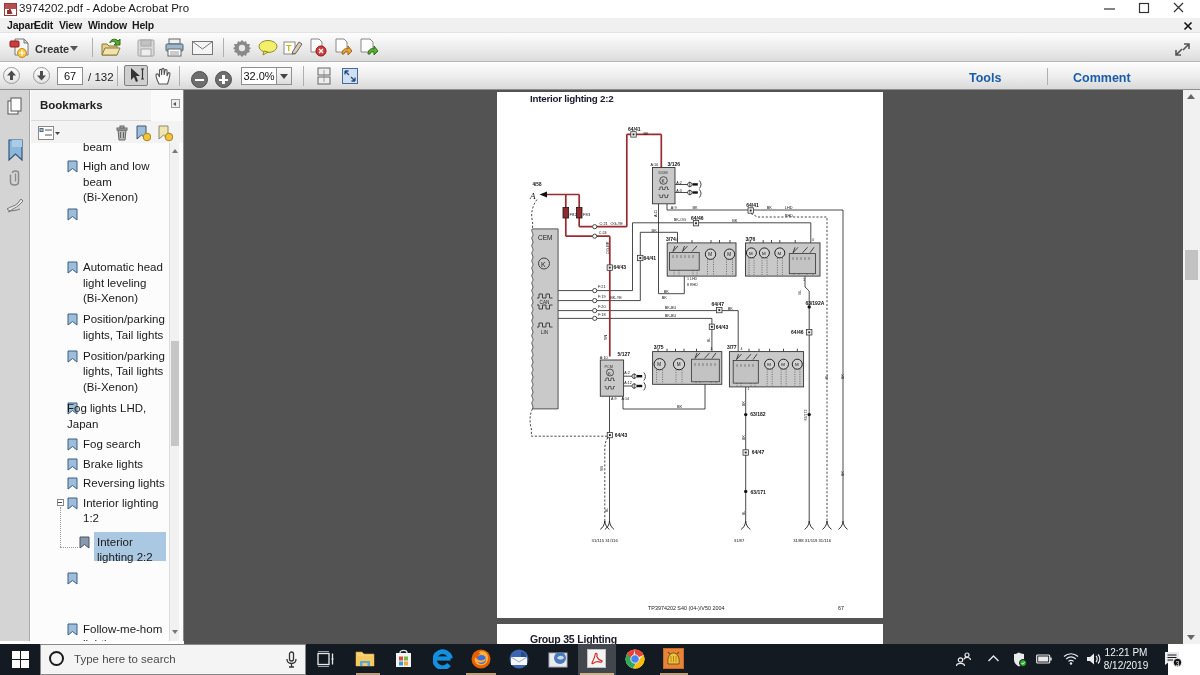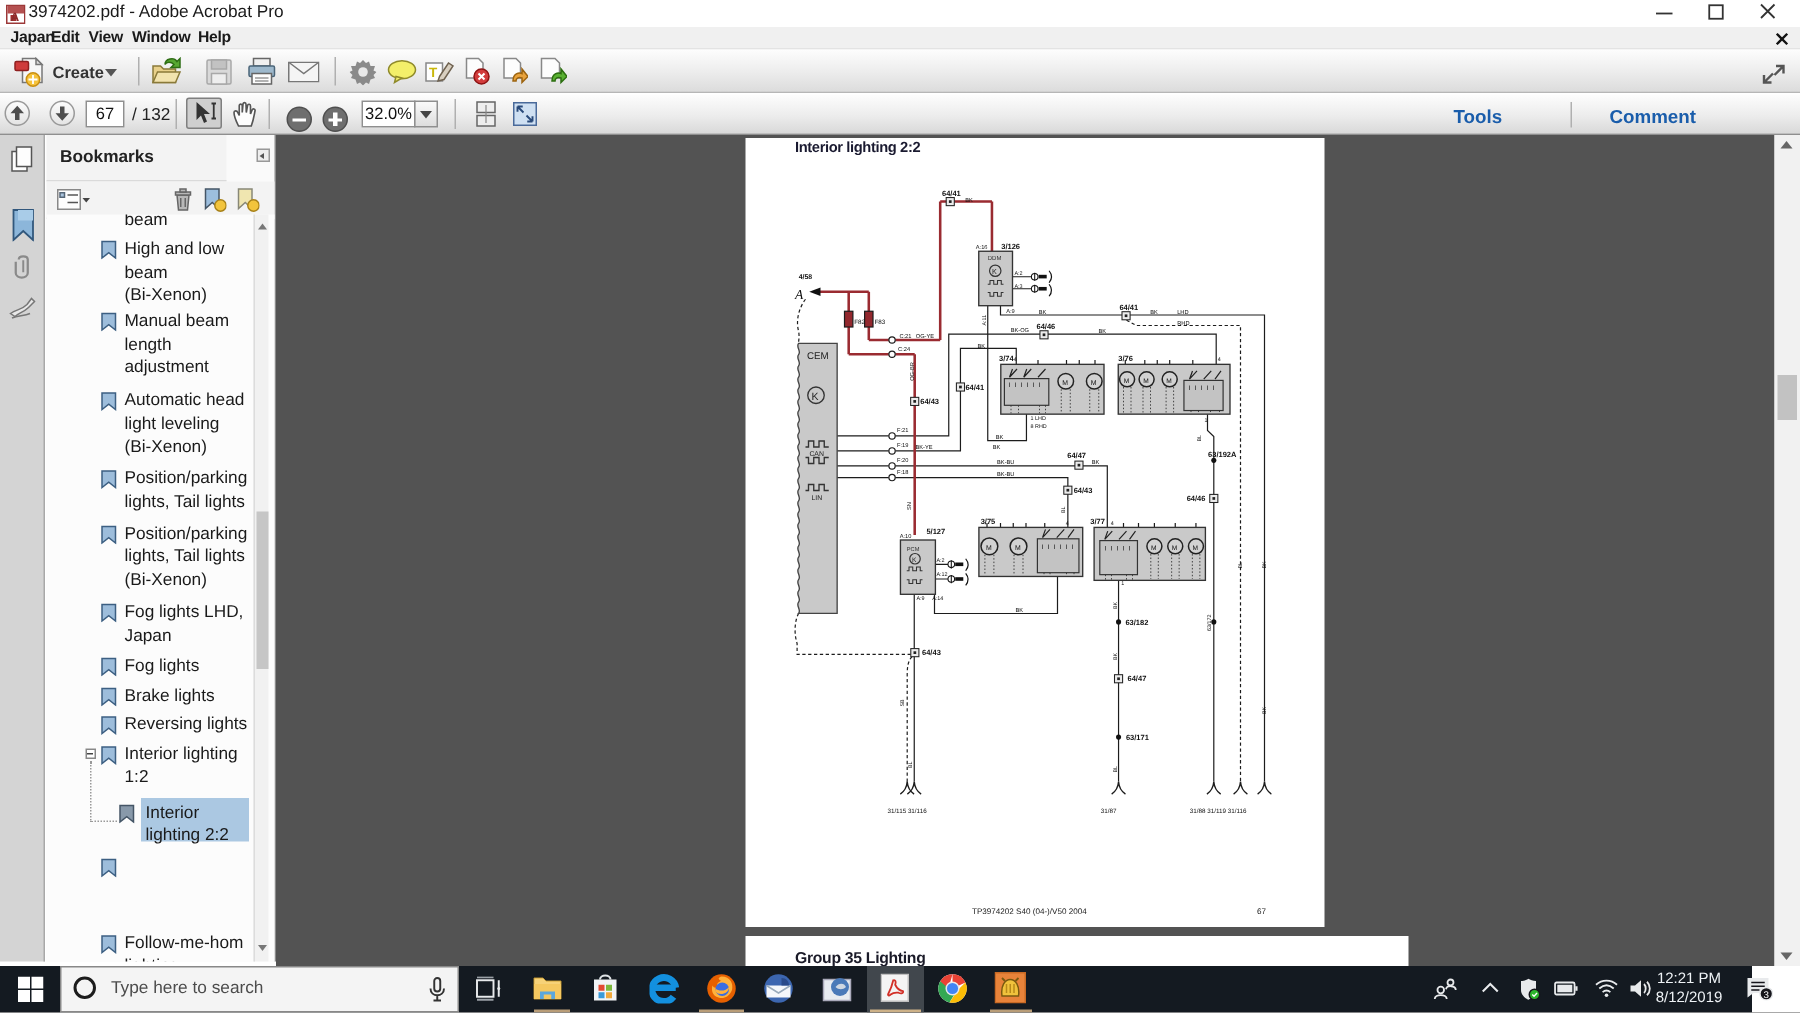--- a/index.html
+++ b/index.html
@@ -24,21 +24,21 @@
 #bmpanel{position:absolute;left:31px;top:90px;width:153px;height:551px;background:#fafafa;border-right:1px solid #8a8a8a;}
 #bmheader{position:absolute;left:0;top:0;width:120px;height:31px;background:#f3f3f3;border-bottom:1px solid #dadada;padding-left:40px;}
 #bmtools{position:absolute;left:0;top:31px;width:152px;height:25px;background:#f3f3f3;border-bottom:1px solid #dadada;}
 #bmlist{position:absolute;left:0;top:53px;width:152px;height:498px;background:#fcfcfc;overflow:hidden;}
 .bment{position:absolute;font-size:11.5px;color:#1a1a1a;line-height:15.7px;white-space:nowrap;}
 .bmicon{position:absolute;width:11px;height:13px;}
 #bmscroll{position:absolute;left:137.5px;top:53px;width:10px;height:498px;background:#f1f1f1;border-left:1px solid #dcdcdc;}
 
 #docarea{position:absolute;left:184px;top:90px;width:999px;height:554px;background:#535353;}
 #page1{position:absolute;left:313px;top:2px;width:386px;height:526px;background:#ffffff;}
-#page2{position:absolute;left:313px;top:534px;width:442px;height:20px;background:#ffffff;text-align:right;}
+#page2{position:absolute;left:313px;top:534px;width:386px;height:20px;background:#ffffff;text-align:right;}
 #vscroll{position:absolute;left:1183px;top:90px;width:17px;height:554px;background:#f1f1f1;}
 
 #taskbar{position:absolute;left:0;top:644px;width:1168px;height:31px;background:#141a21;}
 #searchbox{position:absolute;left:40px;top:0px;width:266px;height:31px;background:#f4f4f4;border:1px solid #888;}
 .tray{position:absolute;color:#eef2f5;font-size:11px;}
 </style>
 </head>
 <body>
 <div id="app">
 
@@ -242,41 +242,40 @@
     </div>
     <div id="bmlist">
       <div class="bment" style="left:52px;top:-3.5px">beam</div>
       <svg class="bmicon" style="left:36px;top:17px" viewBox="0 0 11 13">
           <path d="M1 1 L10 1 L10 12 L5.5 8.5 L1 12 Z" fill="#9dbddb" stroke="#3c5f82"></path>
         </svg>
       <div class="bment" style="left:52px;top:16px">High and low<br>beam<br>(Bi-Xenon)</div>
       <svg class="bmicon" style="left:36px;top:65px" viewBox="0 0 11 13">
           <path d="M1 1 L10 1 L10 12 L5.5 8.5 L1 12 Z" fill="#9dbddb" stroke="#3c5f82"></path>
         </svg>
-      <div class="bment" style="left:52px;top:64px">Manual beam<br>length<br>adjustment</div>
       <svg class="bmicon" style="left:36px;top:118px" viewBox="0 0 11 13">
           <path d="M1 1 L10 1 L10 12 L5.5 8.5 L1 12 Z" fill="#9dbddb" stroke="#3c5f82"></path>
         </svg>
       <div class="bment" style="left:52px;top:117px">Automatic head<br>light leveling<br>(Bi-Xenon)</div>
       <svg class="bmicon" style="left:36px;top:170px" viewBox="0 0 11 13">
           <path d="M1 1 L10 1 L10 12 L5.5 8.5 L1 12 Z" fill="#9dbddb" stroke="#3c5f82"></path>
         </svg>
       <div class="bment" style="left:52px;top:169px">Position/parking<br>lights, Tail lights</div>
       <svg class="bmicon" style="left:36px;top:206.5px" viewBox="0 0 11 13">
           <path d="M1 1 L10 1 L10 12 L5.5 8.5 L1 12 Z" fill="#9dbddb" stroke="#3c5f82"></path>
         </svg>
       <div class="bment" style="left:52px;top:205.5px">Position/parking<br>lights, Tail lights<br>(Bi-Xenon)</div>
       <svg class="bmicon" style="left:36px;top:259px" viewBox="0 0 11 13">
           <path d="M1 1 L10 1 L10 12 L5.5 8.5 L1 12 Z" fill="#9dbddb" stroke="#3c5f82"></path>
         </svg>
-      <div class="bment" style="left:52px;top:258px">Fog lights LHD,<br>Japan</div>
+      <div class="bment" style="left:36px;top:258px">Fog lights LHD,<br>Japan</div>
       <svg class="bmicon" style="left:36px;top:295px" viewBox="0 0 11 13">
           <path d="M1 1 L10 1 L10 12 L5.5 8.5 L1 12 Z" fill="#9dbddb" stroke="#3c5f82"></path>
         </svg>
-      <div class="bment" style="left:52px;top:294px">Fog lights</div>
+      <div class="bment" style="left:52px;top:294px">Fog search</div>
       <svg class="bmicon" style="left:36px;top:314.5px" viewBox="0 0 11 13">
           <path d="M1 1 L10 1 L10 12 L5.5 8.5 L1 12 Z" fill="#9dbddb" stroke="#3c5f82"></path>
         </svg>
       <div class="bment" style="left:52px;top:313.5px">Brake lights</div>
       <svg class="bmicon" style="left:36px;top:333.5px" viewBox="0 0 11 13">
           <path d="M1 1 L10 1 L10 12 L5.5 8.5 L1 12 Z" fill="#9dbddb" stroke="#3c5f82"></path>
         </svg>
       <div class="bment" style="left:52px;top:332.5px">Reversing lights</div>
       <div class="abs" style="left:25.5px;top:356px;width:7px;height:7px;border:1px solid #888;background:#fff"></div>
       <div class="abs" style="left:27px;top:359px;width:4px;height:1px;background:#444"></div>

